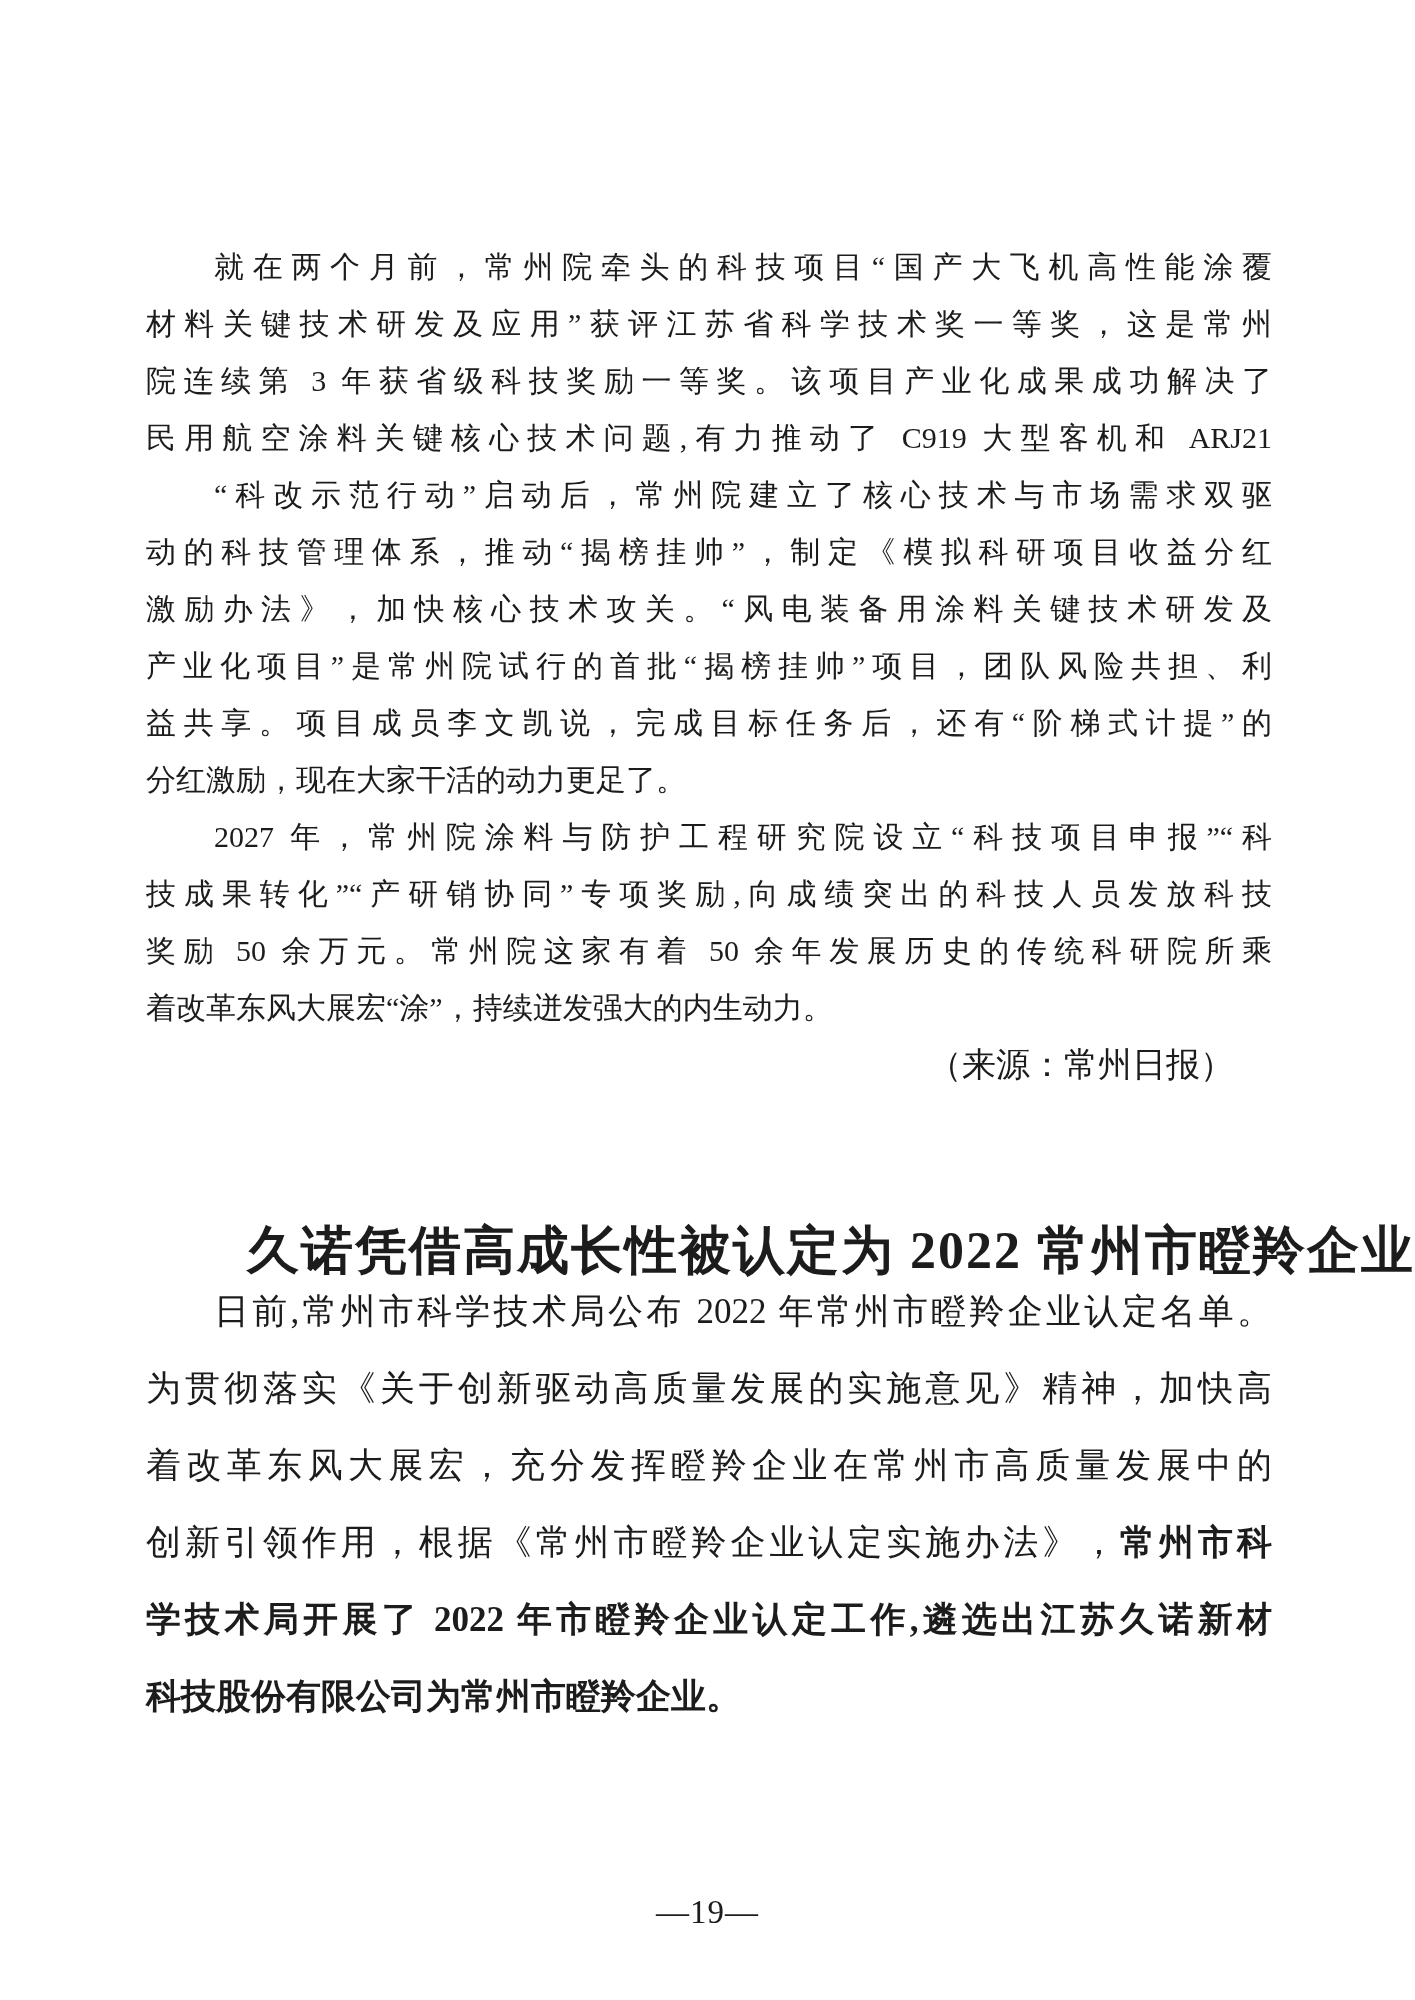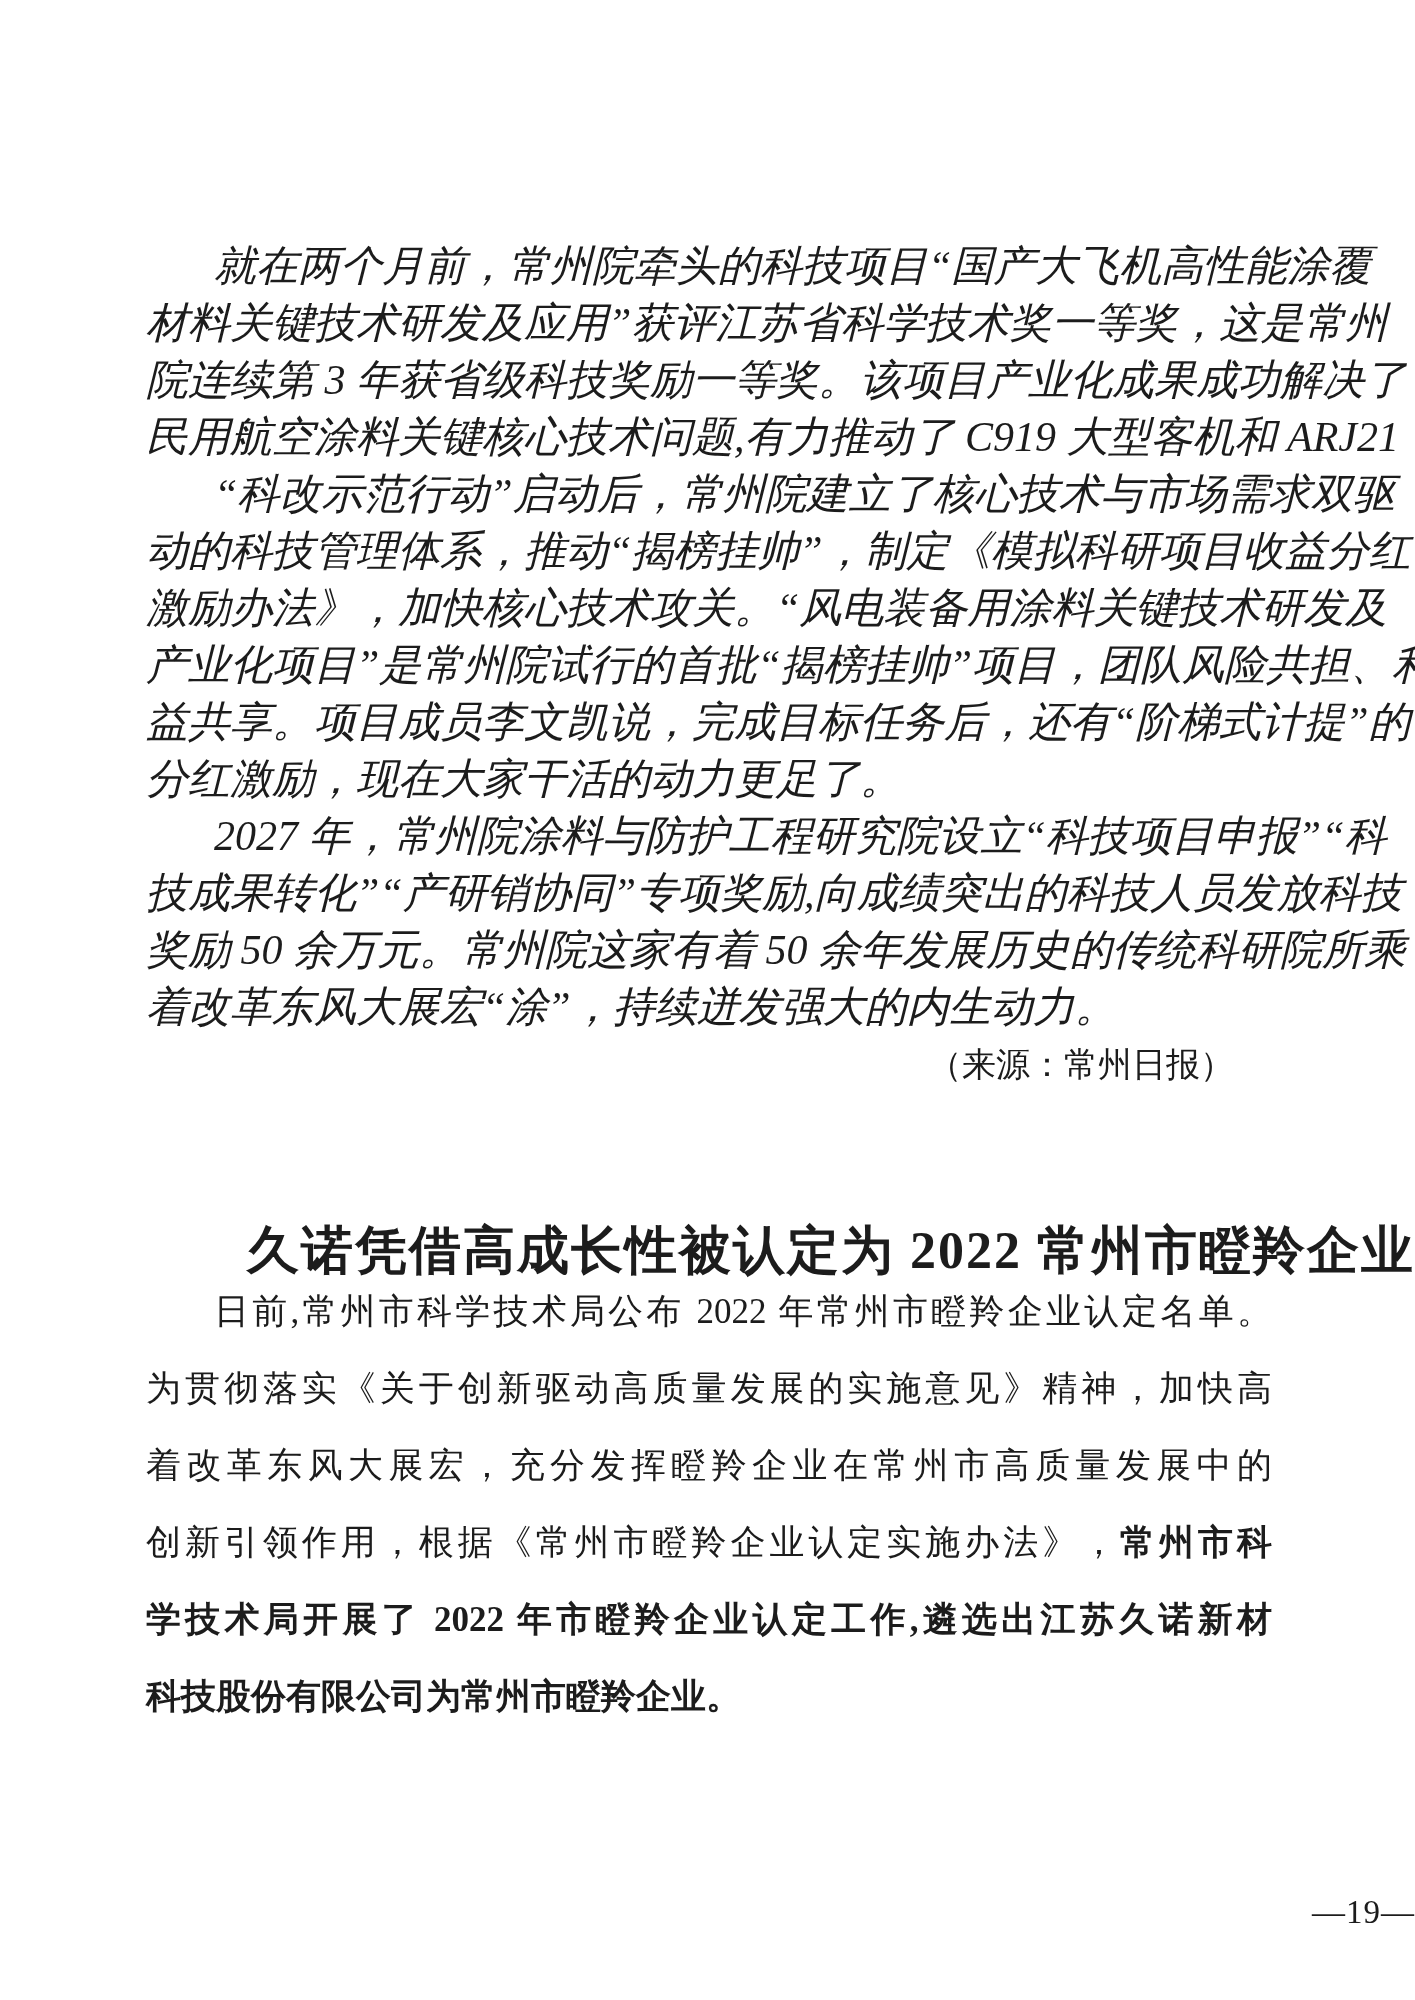--- a/index.html
+++ b/index.html
@@ -12,24 +12,23 @@
     color: #1c1c1c;
     overflow: hidden;
   }
   .body-text {
     position: absolute;
     left: 146px;
     width: 1126px;
   }
   .section-a { top: 238px; }
   .section-a .line {
-    font-size: 42px;
+    font-size: 30px;
     line-height: 57px;
     height: 57px;
-    font-style: italic;
   }
   .line {
     text-align: justify;
     text-align-last: justify;
     white-space: nowrap;
   }
   .line.end {
     text-align-last: left;
   }
   .line.first {
@@ -59,21 +58,21 @@
     font-size: 35px;
     line-height: 77px;
     height: 77px;
   }
   .bold { font-weight: 700; }
   .page-number {
     position: absolute;
     top: 1894px;
     left: 0;
     width: 100%;
-    text-align: right;
+    text-align: center;
     font-size: 33px;
     letter-spacing: 1px;
   }
 </style>
 </head>
 <body>
 
 <div>
 
   <div class="body-text section-a">

